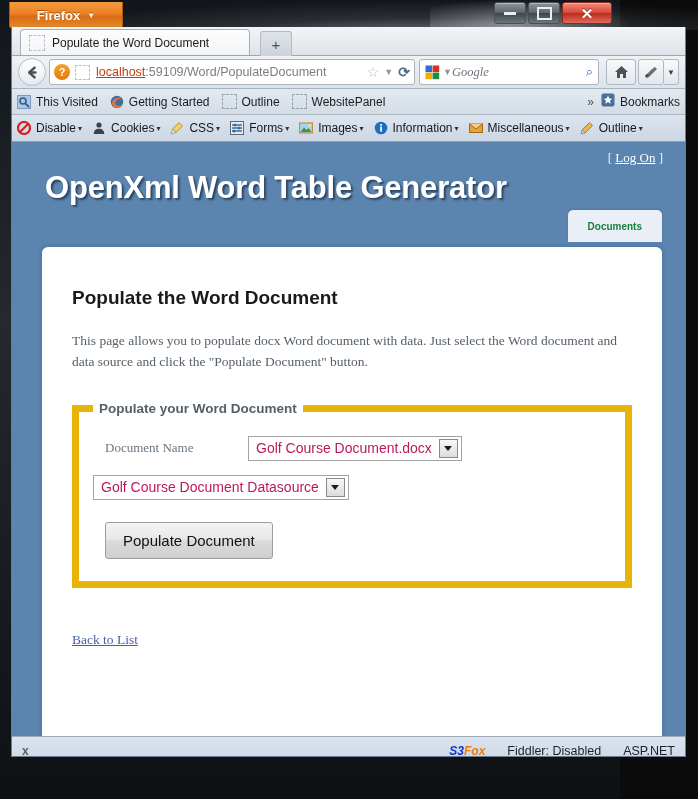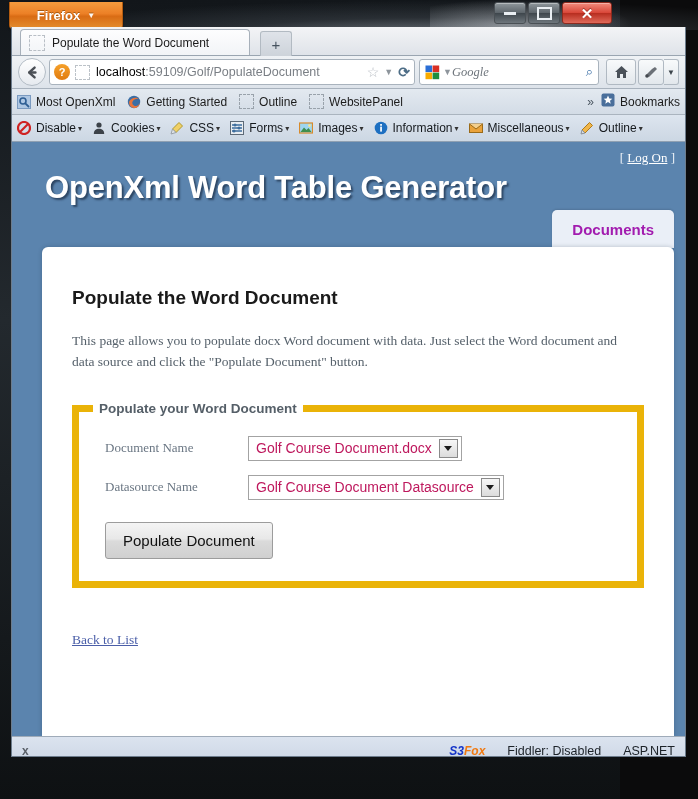--- a/index.html
+++ b/index.html
@@ -142,21 +142,21 @@
   }
   .ident {
     width: 16px; height: 16px; border-radius: 50%;
     background: linear-gradient(180deg,#f6a12a 0%,#e07b10 100%);
     color:#fff; font-size:11px; font-weight:bold;
     display:flex; align-items:center; justify-content:center;
     flex:0 0 auto; margin-right: 5px;
   }
   .favsm { width:13px; height:13px; border:1px dashed #bcc2c8; flex:0 0 auto; margin-right:6px; }
   .urltext { font-size:12.5px; color:#7a7f85; white-space:nowrap; overflow:hidden; flex:1 1 auto; }
-  .urltext b { color:#000000; font-weight:normal; }
+  .urltext b { color:#c2410c; font-weight:normal;text-decoration:underline; }
   .urlicons { display:flex; align-items:center; gap:5px; flex:0 0 auto; padding-left:5px; }
   .star { color:#b9bec4; font-size:14px; line-height:1; }
   .dnarrow { color:#8e959c; font-size:9px; }
   .reload { color:#4d6d86; font-size:14px; font-weight:bold; }
 
   .searchwrap {
     width: 168px; height: 24px; flex:0 0 auto;
     background:#fff; border:1px solid #a9b3bd; border-radius:3px;
     display:flex; align-items:center; padding: 0 5px; margin-right: 5px;
   }
@@ -204,21 +204,21 @@
   .devitem .ic { margin-right:5px; display:flex; align-items:center; }
   .devcaret { font-size:8px; margin-left:2px; color:#333; }
 
   
   .page {
     position:relative;
     height: 594px;
     background: #5b84ae;
     overflow: hidden;
   }
-  .page-inner { position:relative; width: 100%; height: 100%; padding-left: 12px; }
+  .page-inner { position:relative; width: 100%; height: 100%; }
 
   .logon {
     position:absolute; right: 22px; top: 8px;
     font-size: 13px; color:#eef3f8;
     font-family:"Liberation Serif", serif;
   }
   .logon .lnk { text-decoration: underline; color:#ffffff; }
 
   .sitetitle {
     position:absolute; left: 33px; top: 28px;
@@ -229,22 +229,22 @@
   }
 
   .tabbar {
     position:absolute; right: 23px; top: 68px;
     display:flex;
   }
   .sitetab {
     background: #eaeff7;
     border-radius: 5px 5px 0 0;
     padding: 11px 20px 10px 20px;
-    font-size: 15px; font-weight: bold;
-    color: #a21caf;
+    font-size: 10px; font-weight: bold;
+    color: #15803d;
     box-shadow: 0 -1px 2px rgba(0,0,0,.12);
   }
 
   .content {
     position:absolute; left: 30px; top: 105px;
     right: 23px; bottom: 0;
     background: #ffffff;
     border-radius: 6px 6px 0 0;
     box-shadow: 0 0 4px rgba(20,40,60,.25);
     padding: 0 30px;
@@ -371,21 +371,21 @@
     <div class="navbar">
       <div class="backbtn">
         <svg width="15" height="15" viewBox="0 0 15 15">
           <path d="M9.6 2.6 L4.2 7.5 L9.6 12.4" fill="none" stroke="#4a4f55" stroke-width="2.4" stroke-linecap="round" stroke-linejoin="round"></path>
           <path d="M4.6 7.5 L10.4 7.5" stroke="#4a4f55" stroke-width="2.4" stroke-linecap="round"></path>
         </svg>
       </div>
       <div class="urlwrap">
         <span class="ident">?</span>
         <span class="favsm"></span>
-        <span class="urltext"><b>localhost</b><span>:59109/Golf/PopulateDocument</span></span>
+        <span class="urltext"><b>localhost</b><span>:59109/Word/PopulateDocument</span></span>
         <span class="urlicons">
           <span class="star">☆</span>
           <span class="dnarrow">▼</span>
           <span class="reload">⟳</span>
         </span>
       </div>
       <div class="searchwrap">
         <svg class="glogo" viewBox="0 0 15 15">
           <rect x="0.5" y="0.5" width="6.6" height="6.6" fill="#2b6fd6"></rect>
           <rect x="7.6" y="0.5" width="6.6" height="6.6" fill="#d93025"></rect>
@@ -412,21 +412,21 @@
 
     <div class="bookmarkbar">
       <div class="bmitem">
         <span class="ic">
           <svg width="14" height="14" viewBox="0 0 14 14">
             <rect x="0.5" y="0.5" width="13" height="13" fill="#aec7e3" stroke="#7a9ac0"></rect>
             <circle cx="6" cy="6" r="3" fill="none" stroke="#2f5f94" stroke-width="1.6"></circle>
             <path d="M8.3 8.3 L11.5 11.5" stroke="#2f5f94" stroke-width="1.8" stroke-linecap="round"></path>
           </svg>
         </span>
-        <span>Most OpenXml</span>
+        <span>This Visited</span>
       </div>
       <div class="bmitem">
         <span class="ic">
           <svg width="14" height="14" viewBox="0 0 14 14">
             <circle cx="7" cy="7" r="6.2" fill="#3b6ea5"></circle>
             <path d="M2.2 6.5 C4 2.4 9.5 1.6 12 4.2 C10 3.4 7 4 5.6 6.5 C4.6 8.4 6 11 8.8 11 C11 11 12.4 9.2 12.4 7.4 C12.8 10.6 10.2 13 7.2 13 C3.8 13 1.6 10 2.2 6.5 Z" fill="#e8743b"></path>
           </svg>
         </span>
         <span>Getting Started</span>
       </div>
@@ -570,21 +570,20 @@
               <span class="lbl">Document Name</span>
               <span class="selectbox">
                 <span class="sv">Golf Course Document.docx</span>
                 <span class="arrowbtn">
                     <i></i>
                   </span>
               </span>
             </div>
 
             <div class="formrow">
-              <span class="lbl">Datasource Name</span>
               <span class="selectbox">
                 <span class="sv">Golf Course Document Datasource</span>
                 <span class="arrowbtn">
                     <i></i>
                   </span>
               </span>
             </div>
 
             <button class="submitbtn">Populate Document</button>
           </fieldset>

